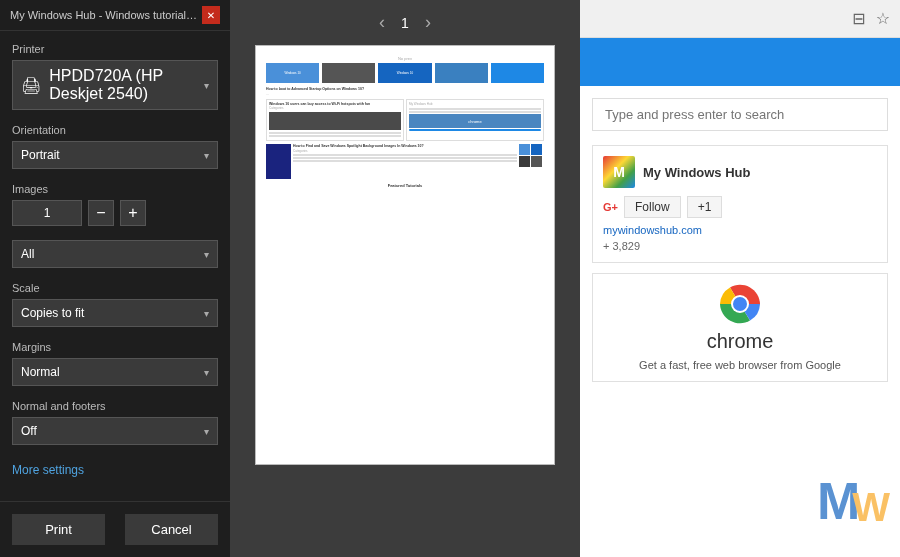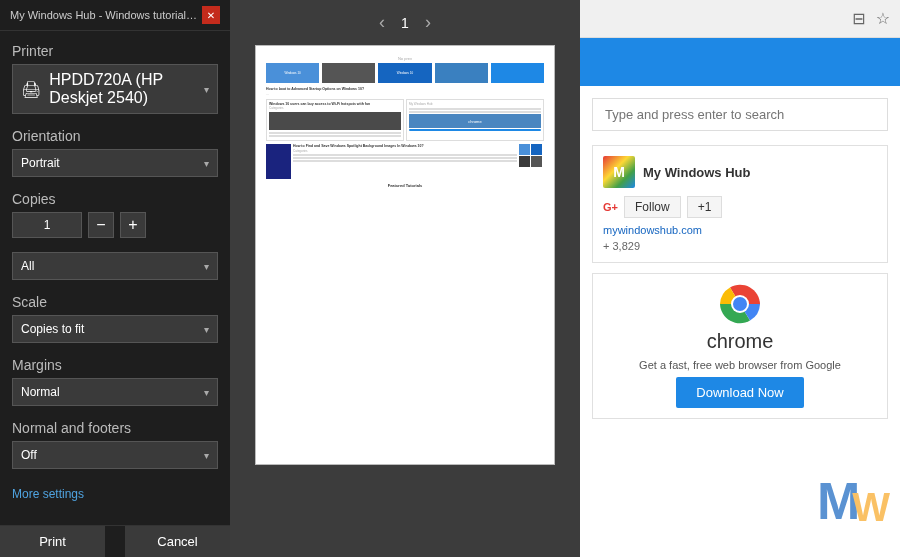--- a/index.html
+++ b/index.html
@@ -50,21 +50,21 @@
     .dialog-body {
       padding: 12px;
       flex: 1;
       overflow-y: auto;
       display: flex;
       flex-direction: column;
       gap: 14px;
     }
 
     .field-label {
-      font-size: 14px;
+      font-size: 11px;
       color: #bbb;
       margin-bottom: 5px;
     }
 
     .select-box {
       width: 100%;
       background: #3a3a3a;
       border: 1px solid #555;
       color: #fff;
       padding: 6px 8px;
@@ -128,20 +128,21 @@
 
     .more-settings {
       color: #4fa3e0;
       font-size: 12px;
       cursor: pointer;
       text-decoration: none;
       margin-top: 4px;
     }
 
     .dialog-footer {
+      padding: 12px;
       display: flex;
       gap: 20px;
       border-top: 1px solid #333;
     }
 
     .btn-print {
       flex: 1;
       background: #3a3a3a;
       border: none;
       color: #fff;
@@ -356,21 +357,21 @@
 
     <div>
       <div class="field-label">Orientation</div>
       <div class="select-box">
         <span>Portrait</span>
         <span class="chevron">▾</span>
       </div>
     </div>
 
     <div>
-      <div class="field-label">Copies</div>
+      <div class="field-label">Images</div>
       <div class="copies-row">
         <input class="copies-input" type="text" value="1" style="">
         <button class="copies-btn">−</button>
         <button class="copies-btn">+</button>
       </div>
     </div>
 
     <div>
       <div class="select-box">
         <span>All</span>
@@ -501,21 +502,20 @@
         <circle cx="20" cy="20" r="20" fill="#fff"></circle>
         <path d="M20 20 L40 20 A20 20 0 0 0 10 3.4 Z" fill="#ea4335"></path>
         <path d="M20 20 L10 3.4 A20 20 0 0 0 0 20 Z" fill="#fbbc05"></path>
         <path d="M20 20 L0 20 A20 20 0 0 0 30 36.6 Z" fill="#34a853"></path>
         <path d="M20 20 L30 36.6 A20 20 0 0 0 40 20 Z" fill="#4285f4"></path>
         <circle cx="20" cy="20" r="9" fill="#fff"></circle>
         <circle cx="20" cy="20" r="7" fill="#4285f4"></circle>
       </svg>
       <span class="chrome-ad-title">chrome</span>
       <span class="chrome-ad-text">Get a fast, free web browser from Google</span>
-      <button class="chrome-download-btn">Download Now</button>
     </div>
 
   </div>
 
   <div style="position:absolute; bottom:30px; right:10px; pointer-events:none;">
     <div style="display:flex; align-items:flex-end; opacity:0.7;">
       <span style="font-size:52px; font-weight:900; color:#1565c0; line-height:1;">M</span>
       <span style="font-size:40px; font-weight:900; color:#f9a825; line-height:1; margin-left:-8px;">W</span>
     </div>
   </div>

